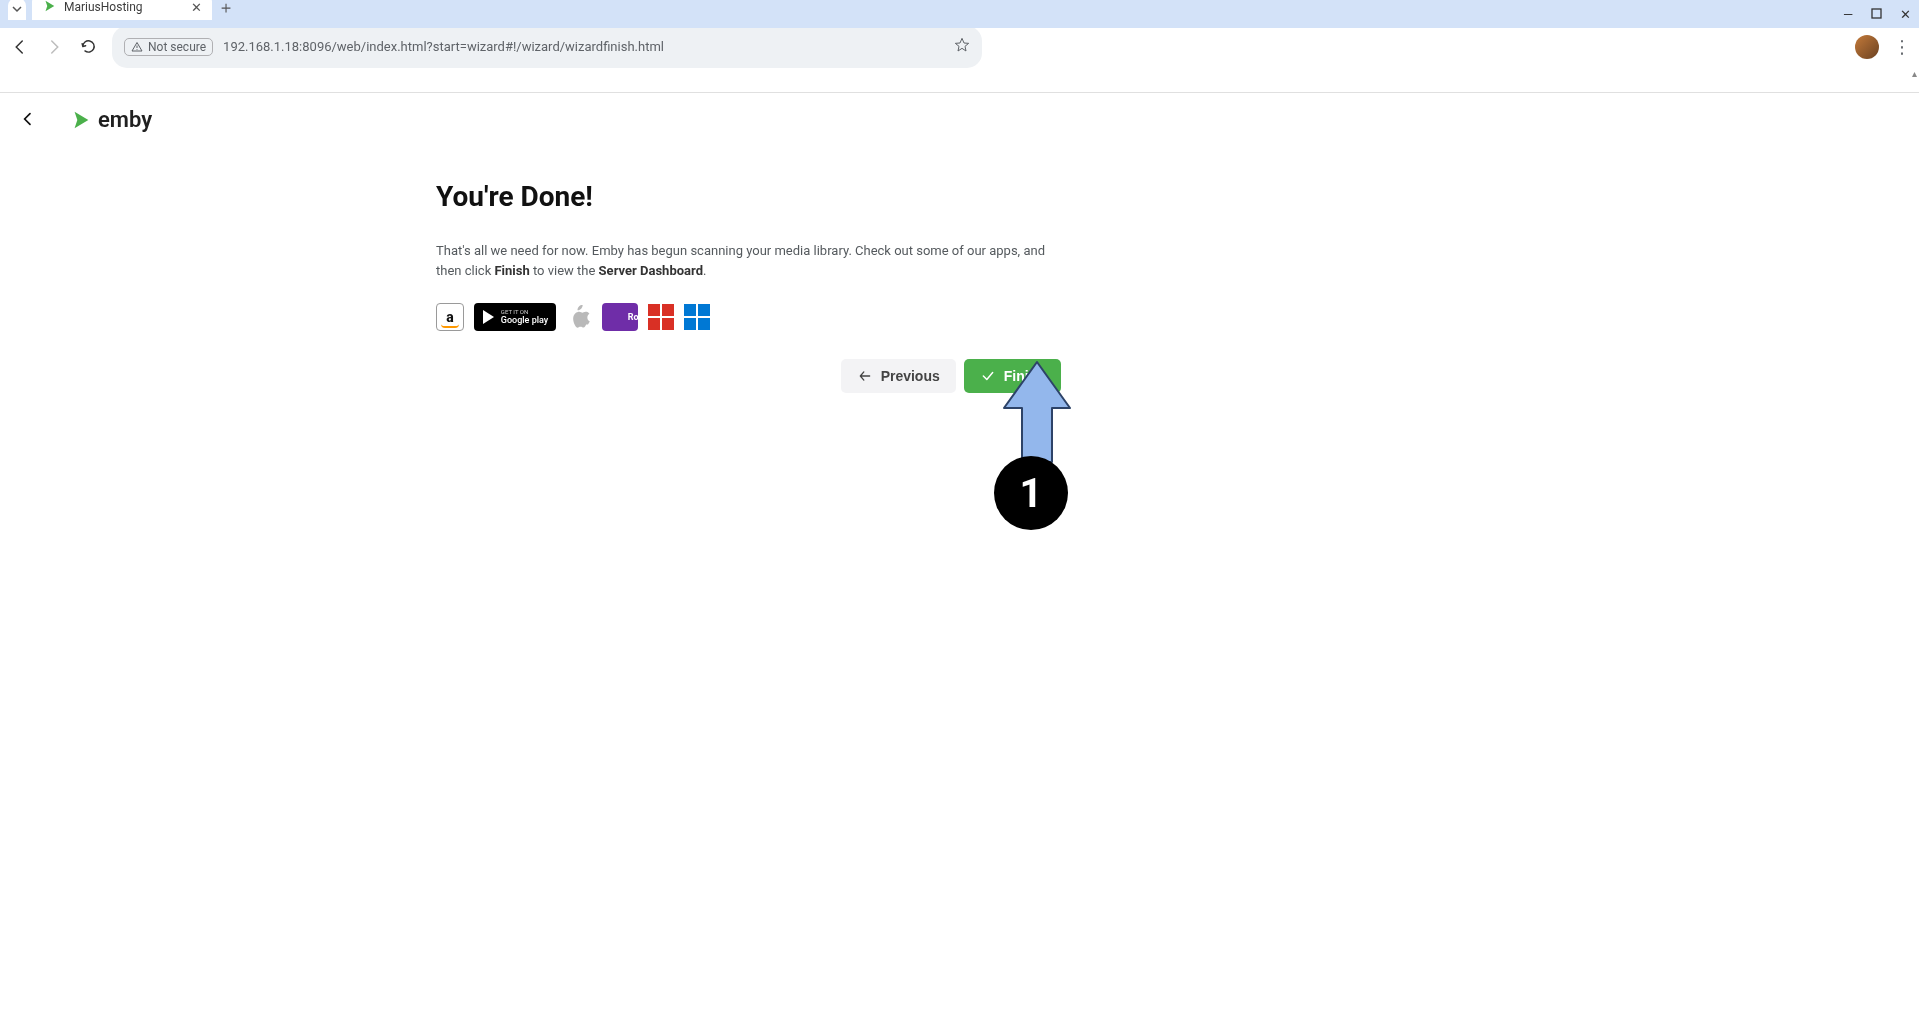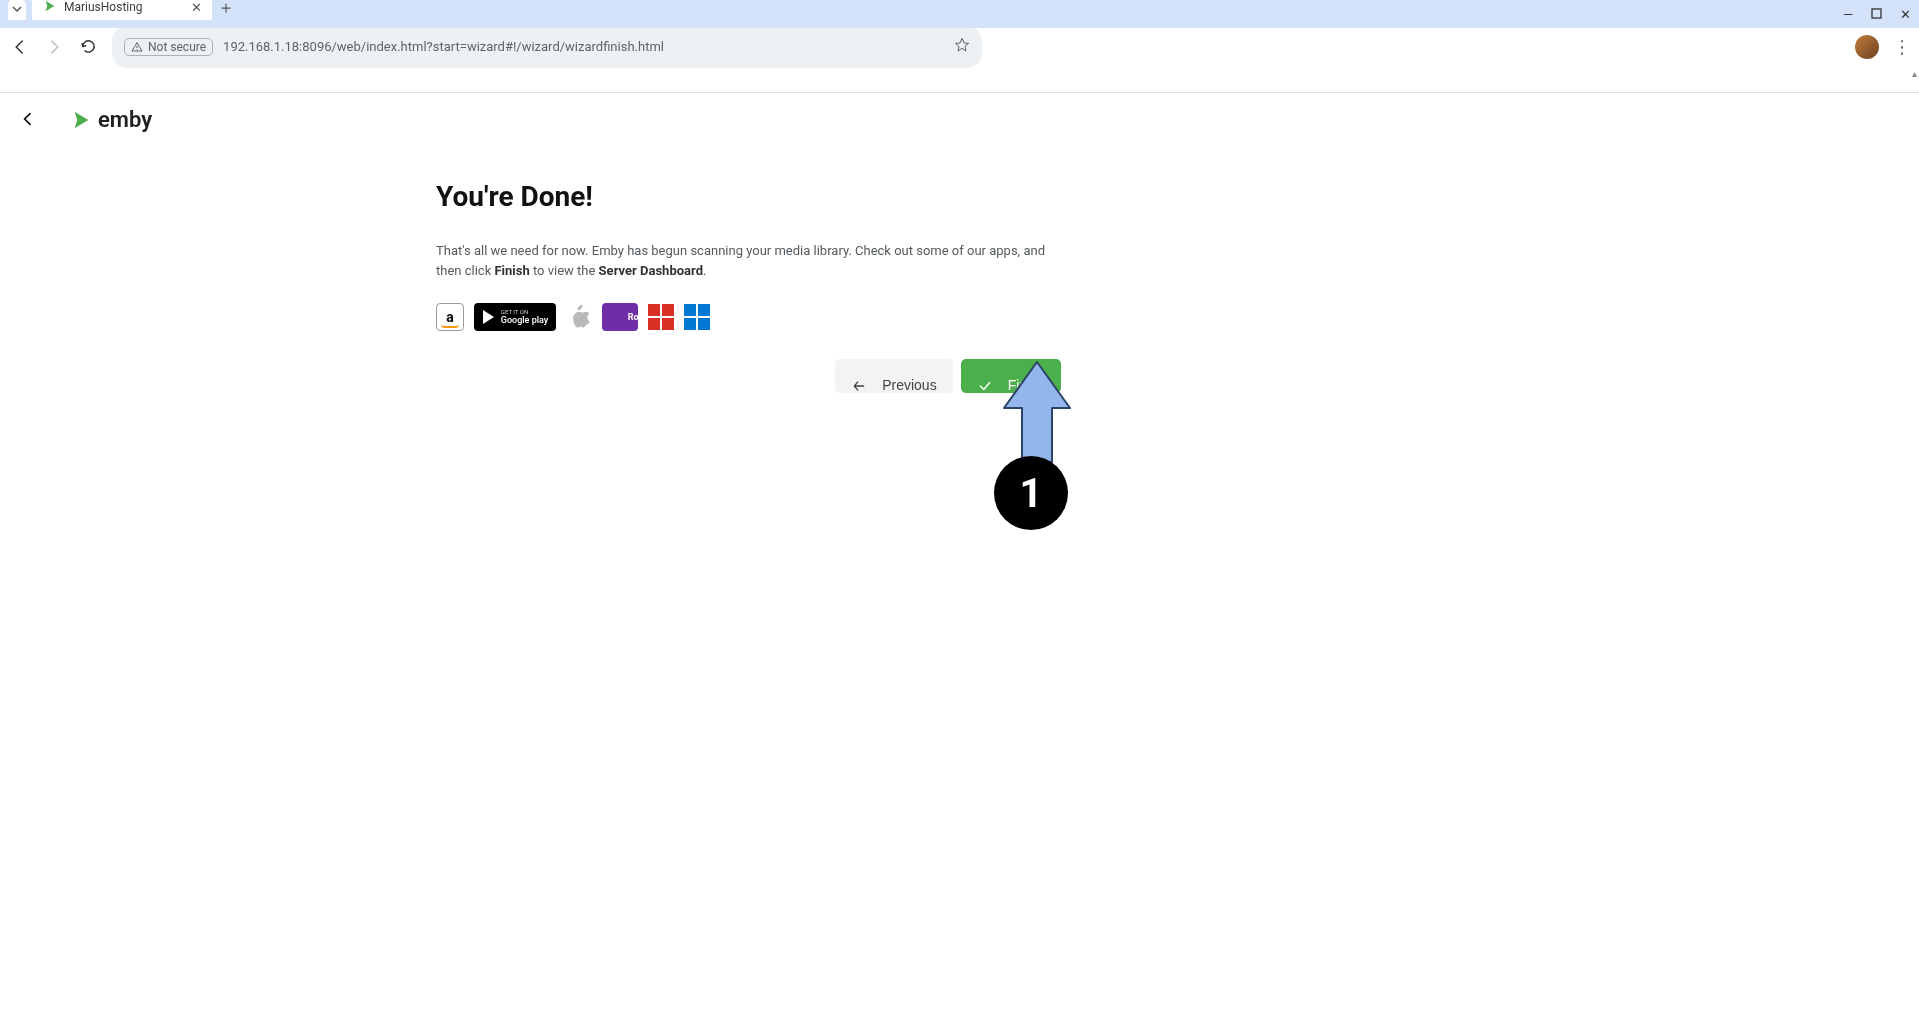--- a/index.html
+++ b/index.html
@@ -217,22 +217,22 @@
       display: flex;
       justify-content: flex-end;
       gap: 8px;
       margin-top: 8px;
     }
     .btn {
       height: 34px;
       padding: 0 16px;
       border-radius: 5px;
       font-size: 14px;
-      font-weight: 400;
-      display: flex; align-items: flex-end; gap: 15px;
+      font-weight: 700;
+      display: flex; align-items: center; gap: 8px;
       border: none;
       cursor: pointer;
     }
     .btn-prev { background: #f3f3f5; color: #444; }
     .btn-finish { background: #4bb04b; color: #fff; }
 
     
     .annotation-arrow {
       position: absolute;
       left: 1002px;

